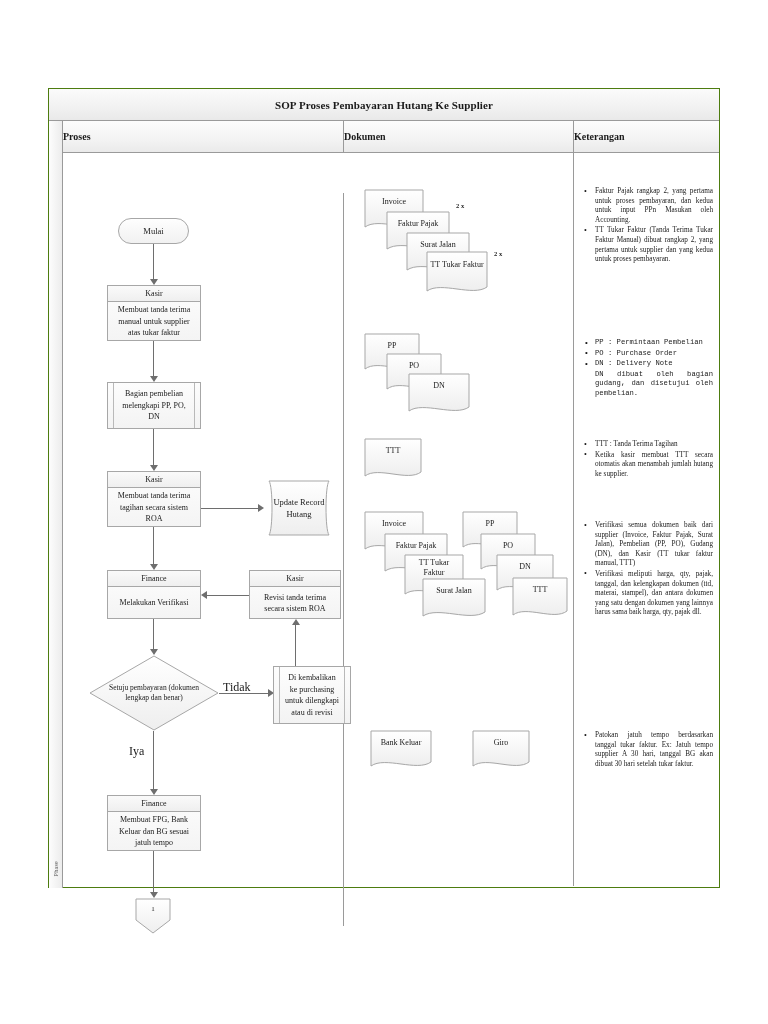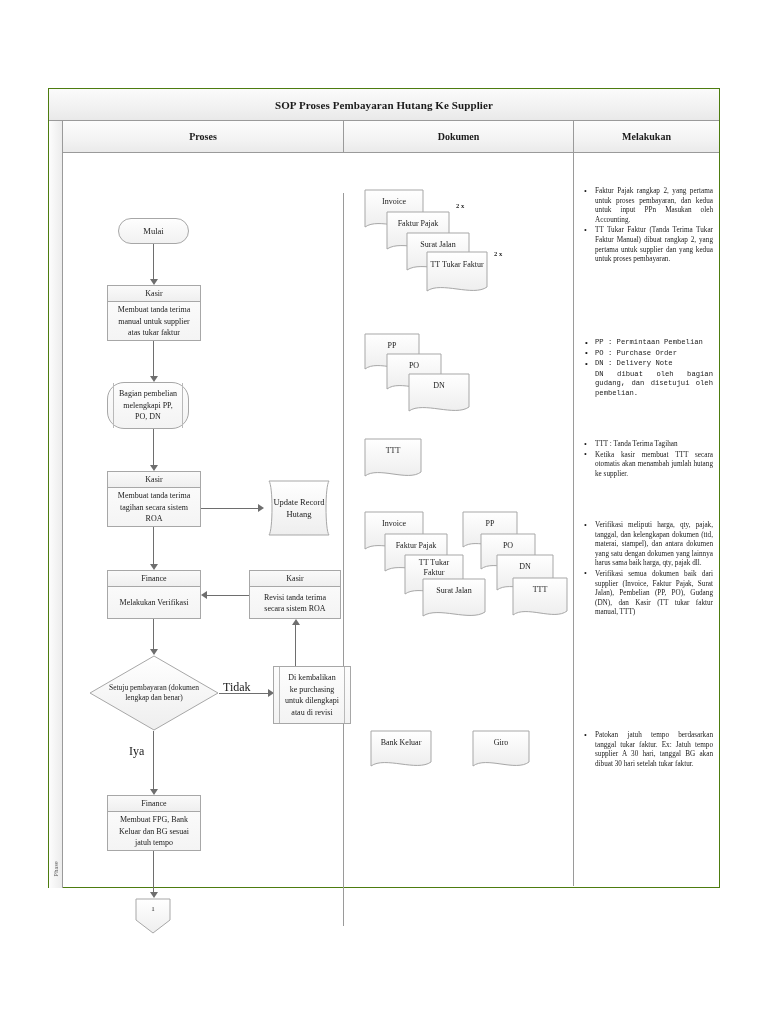--- a/index.html
+++ b/index.html
@@ -18,21 +18,21 @@
   
   #phase-strip{position:absolute;left:0;top:32px;width:14px;height:767px;
       background:linear-gradient(90deg,#fdfdfd,#ececec);border-right:1px solid #9a9a9a;box-sizing:border-box;}
   #phase-strip .pl{position:absolute;left:50%;top:auto;bottom:12px;transform:translateX(-50%) rotate(180deg);
       writing-mode:vertical-rl;font-size:6px;color:#555;letter-spacing:.3px;}
 
   
   #col-head{position:absolute;left:14px;top:32px;right:0;height:32px;
       background:linear-gradient(180deg,#fcfcfc 0%,#f3f3f3 60%,#eaeaea 100%);
       border-bottom:1px solid #9a9a9a;box-sizing:border-box;display:flex;}
-  #col-head .ch{display:flex;align-items:center;justify-content:center;font-size:10px;font-weight:bold;box-sizing:border-box;}
+  #col-head .ch{display:flex;align-items:center;justify-content:flex-start;font-size:10px;font-weight:bold;box-sizing:border-box;}
   #col-head .ch.c1{width:281px;border-right:1px solid #9a9a9a;}
   #col-head .ch.c2{width:230px;border-right:1px solid #9a9a9a;}
   #col-head .ch.c3{flex:1;}
 
   
   #col-body{position:absolute;left:14px;top:64px;right:0;bottom:1px;display:flex;box-sizing:border-box;}
   .col{position:relative;box-sizing:border-box;height:100%;}
   .col.c1{width:281px;border-right:1px solid #9a9a9a;margin-top:40px;}
   .col.c2{width:230px;border-right:1px solid #9a9a9a;}
   .col.c3{flex:1;}
@@ -124,21 +124,21 @@
   </div>
 
   <div id="col-head">
     <div class="ch c1">
         <span>Proses</span>
       </div>
     <div class="ch c2">
         <span>Dokumen</span>
       </div>
     <div class="ch c3">
-        <span>Melakukan</span>
+        <span>Keterangan</span>
       </div>
   </div>
 
   <div id="col-body">
 
     <div class="col c1">
 
       <div class="node term" style="left:55px;top:25px;width:71px;height:26px;">
         <span>Mulai</span>
       </div>
@@ -147,21 +147,21 @@
       <div class="arrow-d" style="left:86.5px;top:86px;"></div>
 
       <div class="node proc" style="left:44px;top:92px;width:94px;height:56px;">
         <div class="hd">Kasir</div>
         <div class="bd" style="height:39px;">Membuat tanda terima manual untuk supplier atas tukar faktur</div>
       </div>
 
       <div class="vline" style="left:90px;top:148px;height:37px;"></div>
       <div class="arrow-d" style="left:86.5px;top:183px;"></div>
 
-      <div class="predef" style="left:44px;top:189px;width:82px;height:47px;border-radius:17px;">
+      <div class="predef" style="left:44px;top:189px;width:94px;height:47px;">
         <span>Bagian pembelian melengkapi PP, PO, DN</span>
       </div>
 
       <div class="vline" style="left:90px;top:236px;height:38px;"></div>
       <div class="arrow-d" style="left:86.5px;top:272px;"></div>
 
       <div class="node proc" style="left:44px;top:278px;width:94px;height:56px;">
         <div class="hd">Kasir</div>
         <div class="bd" style="height:39px;">Membuat tanda terima tagihan secara sistem ROA</div>
       </div>
@@ -370,22 +370,22 @@
         <div class="kitem">DN : Delivery Note</div>
         <div class="ksub">DN dibuat oleh bagian gudang, dan disetujui oleh pembelian.</div>
       </div>
 
       <div class="kblock" style="top:287px;">
         <div class="kitem">TTT : Tanda Terima Tagihan</div>
         <div class="kitem">Ketika kasir membuat TTT secara otomatis akan menambah jumlah hutang ke supplier.</div>
       </div>
 
       <div class="kblock" style="top:368px;">
+        <div class="kitem">Verifikasi semua dokumen baik dari supplier (Invoice, Faktur Pajak, Surat Jalan), Pembelian (PP, PO), Gudang (DN), dan Kasir (TT tukar faktur manual, TTT)</div>
         <div class="kitem">Verifikasi meliputi harga, qty, pajak, tanggal, dan kelengkapan dokumen (ttd, materai, stampel), dan antara dokumen yang satu dengan dokumen yang lainnya harus sama baik harga, qty, pajak dll.</div>
-        <div class="kitem">Verifikasi semua dokumen baik dari supplier (Invoice, Faktur Pajak, Surat Jalan), Pembelian (PP, PO), Gudang (DN), dan Kasir (TT tukar faktur manual, TTT)</div>
       </div>
 
       <div class="kblock" style="top:578px;">
         <div class="kitem">Patokan jatuh tempo berdasarkan tanggal tukar faktur. Ex: Jatuh tempo supplier A 30 hari, tanggal BG akan dibuat 30 hari setelah tukar faktur.</div>
       </div>
     </div>
 
   </div>
 </div>
 

